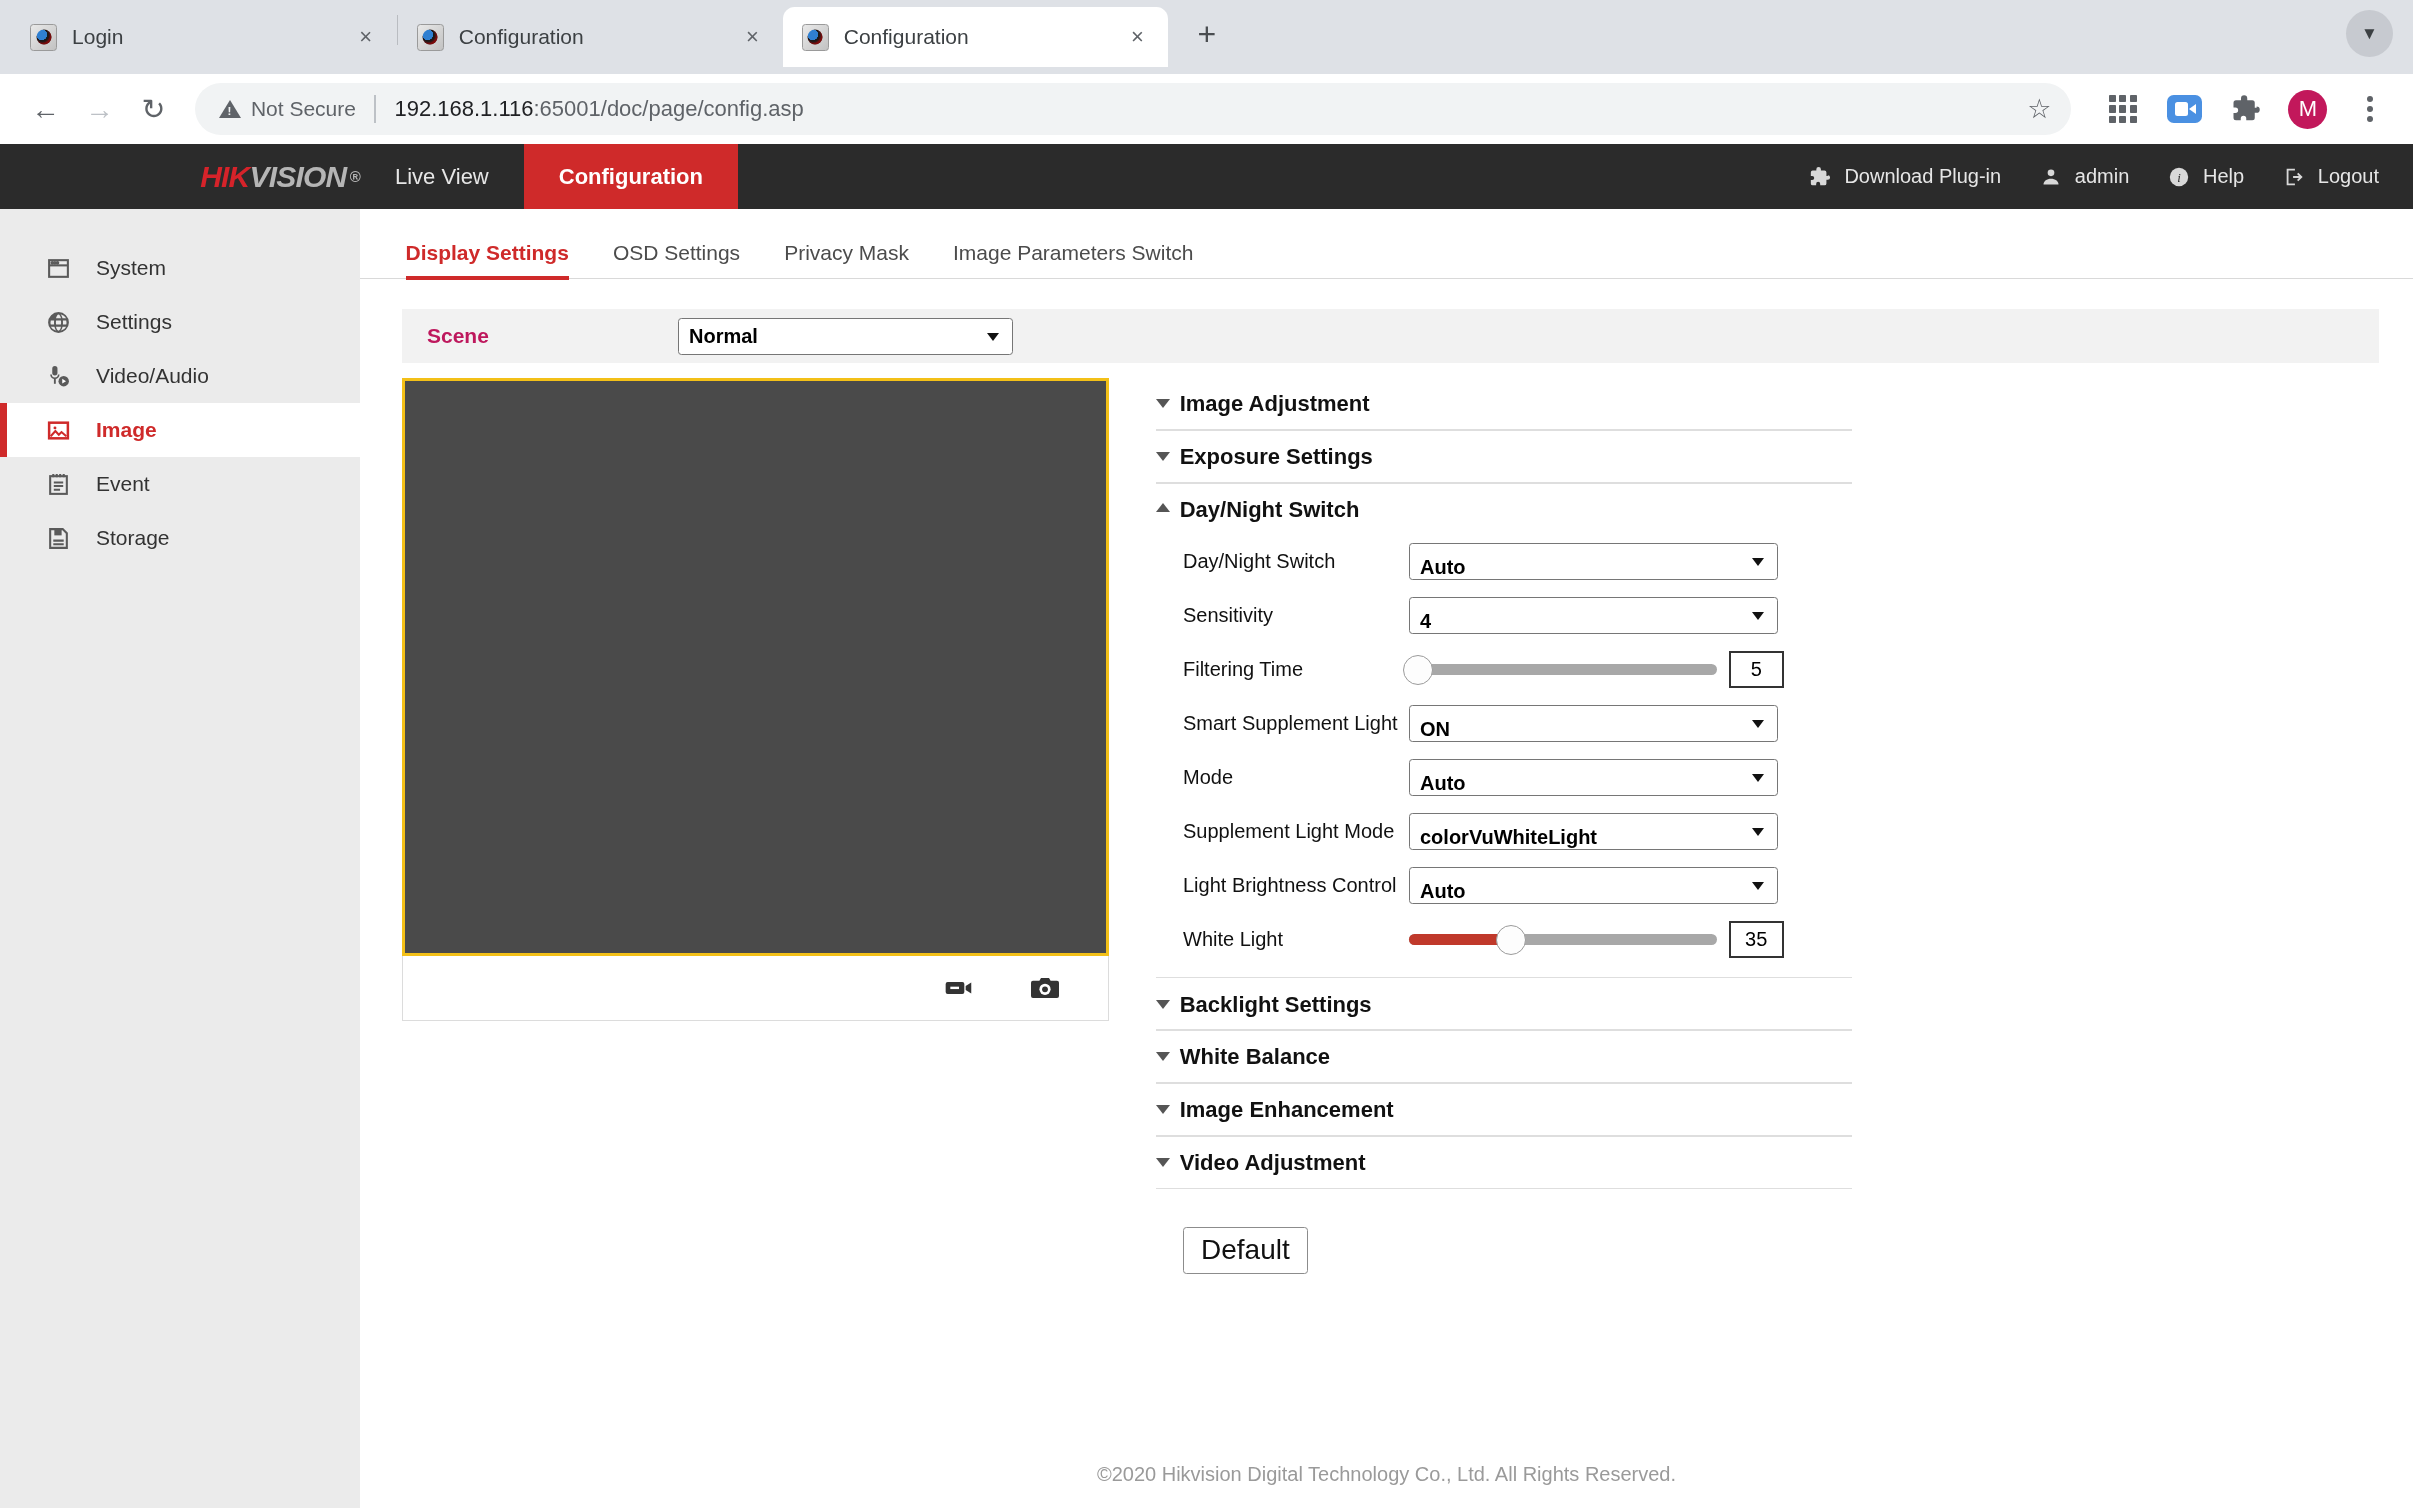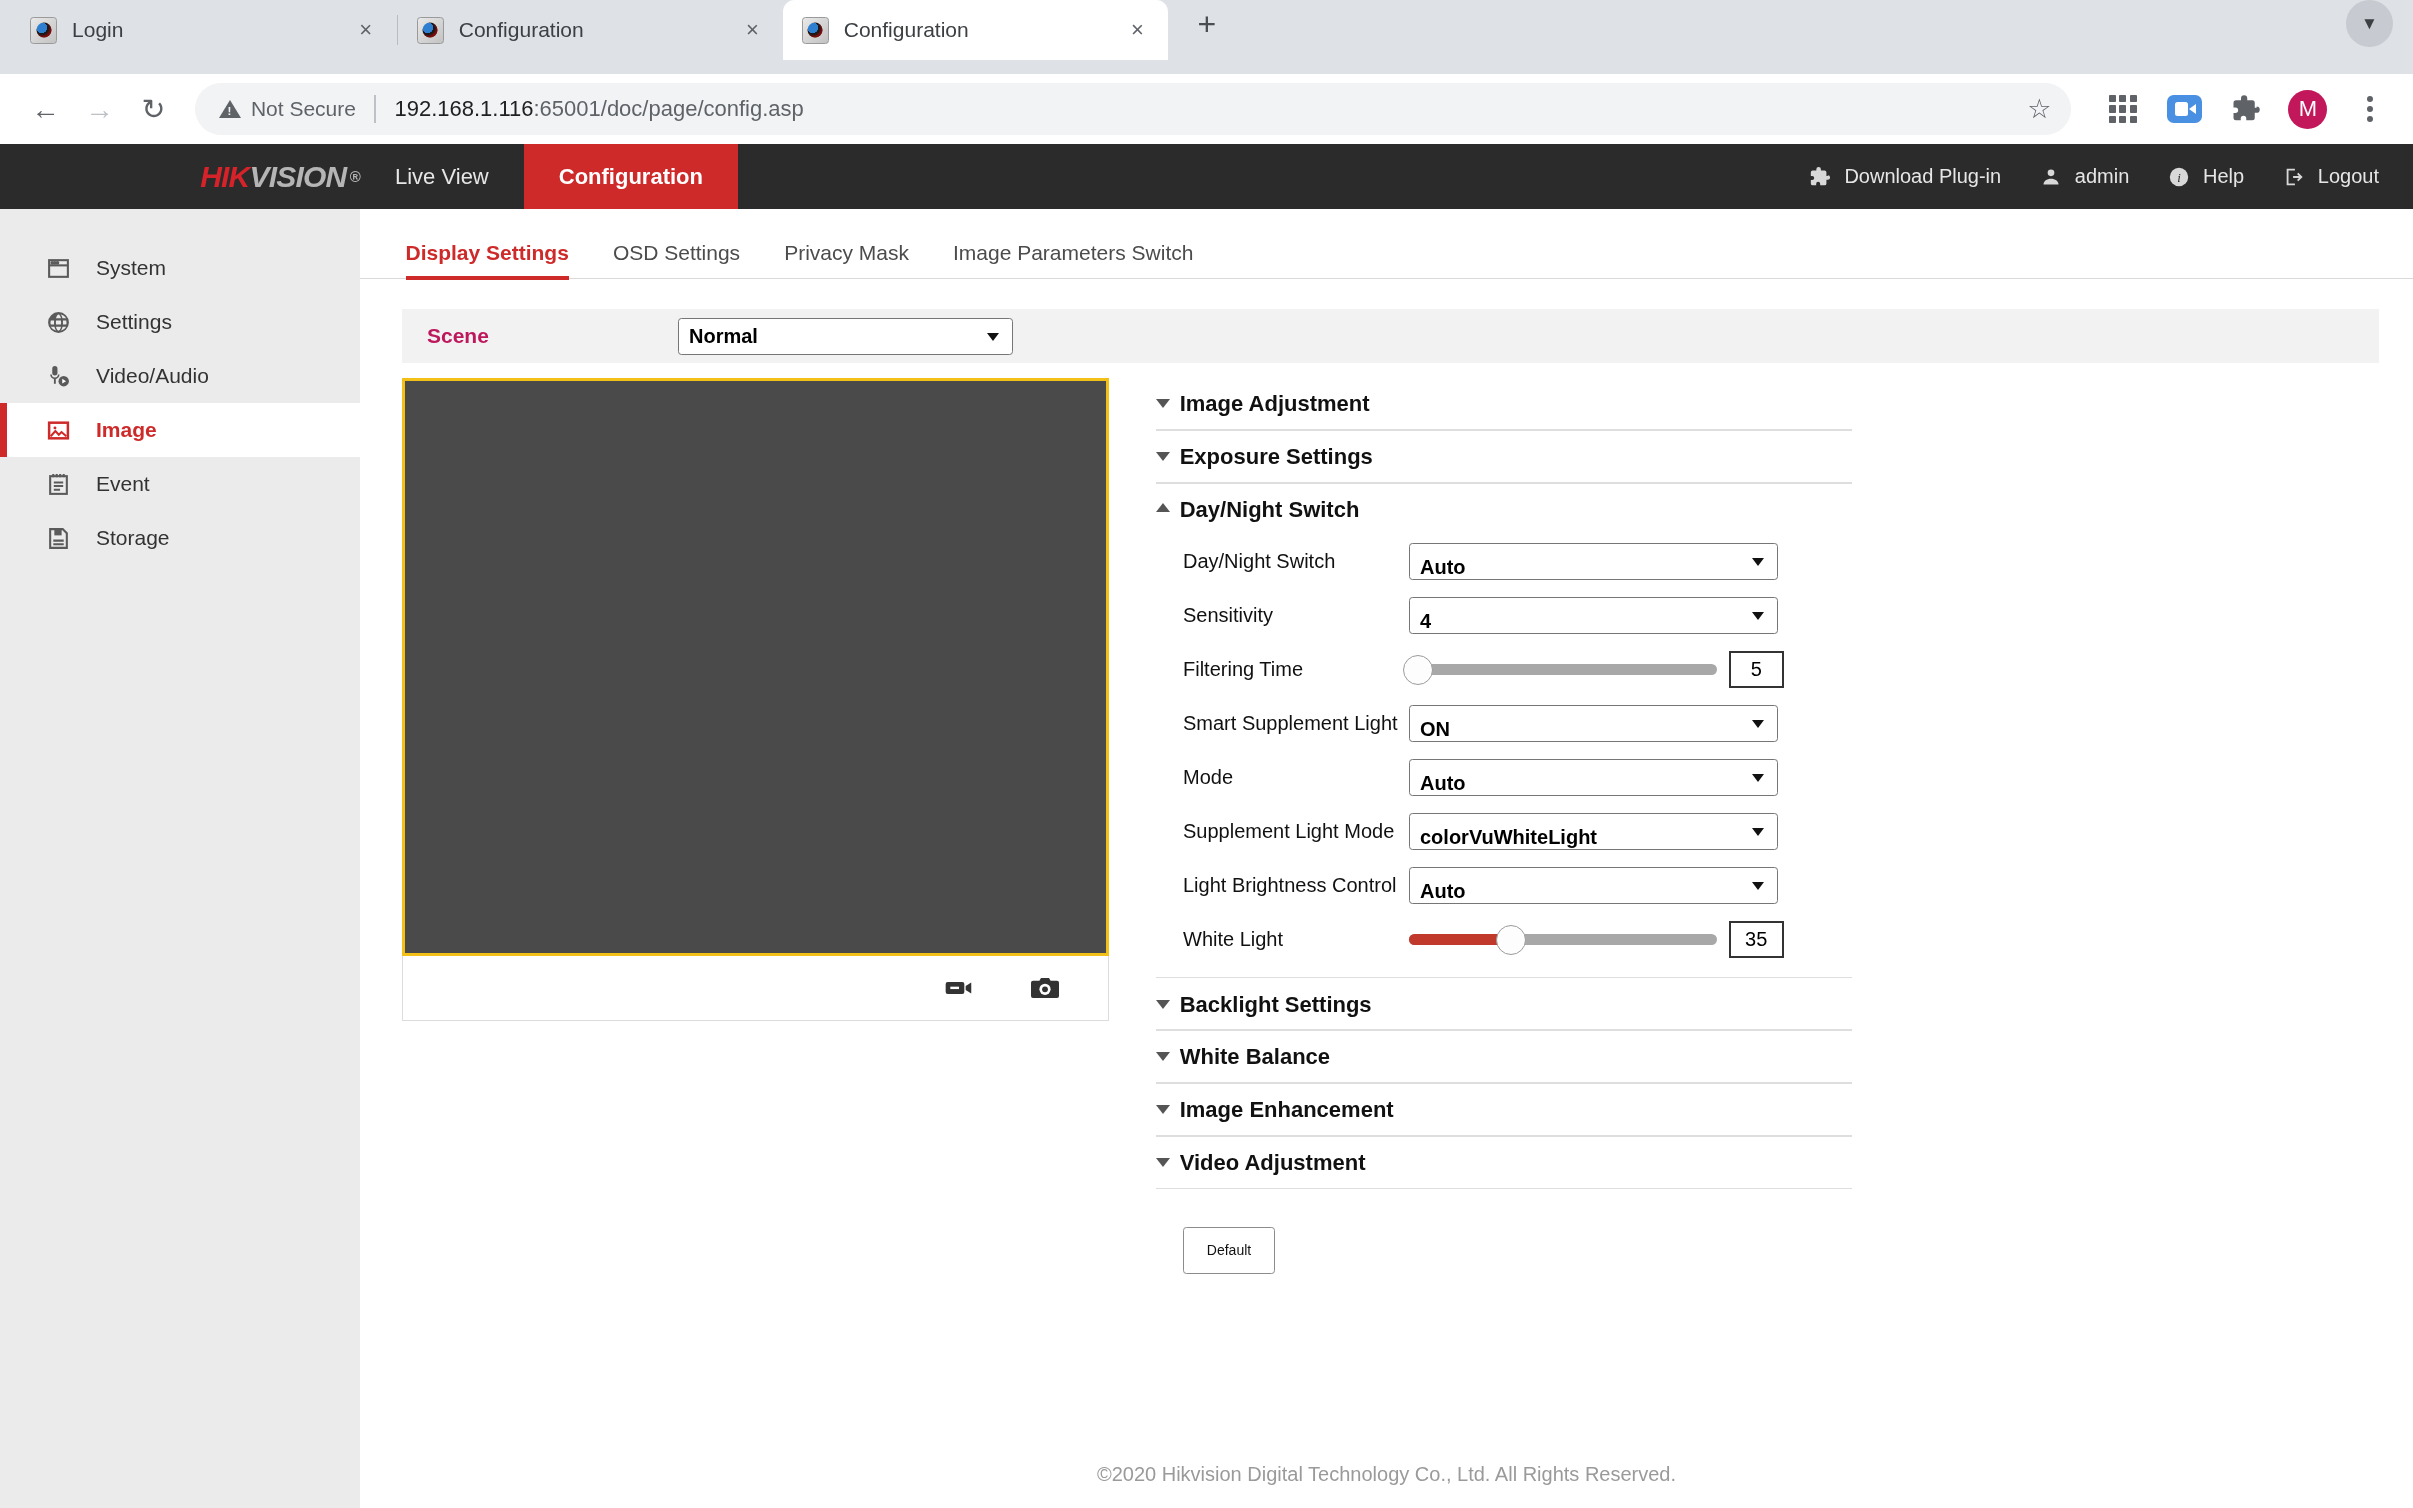--- a/index.html
+++ b/index.html
@@ -8,21 +8,21 @@
     font-family: "Liberation Sans", sans-serif;
     background: #ffffff;
     overflow: hidden;
   }
 
   
   .browser { width: 2413px; height: 1508px; display: flex; flex-direction: column; }
 
   .tabstrip {
     height: 74px; background: #dee1e6;
-    display: flex; align-items: flex-start; padding-left: 11.7px; flex: none;
+    display: flex; align-items: center; padding-left: 11.7px; flex: none;
   }
   .tab {
     width: 385px; height: 60px; display: flex; align-items: center;
     padding: 0 15px 0 18.4px; position: relative; border-radius: 11.7px 11.7px 0 0;
   }
   .tab.inactive { background: transparent; }
   .tab.active { background: #ffffff; }
   .tab .favicon {
     width: 27px; height: 27px; flex: none; margin-right: 15px;
     border-radius: 3.4px; position: relative;
@@ -205,21 +205,21 @@
     border-radius: 50%; background:#fdfdfd; border: 1.7px solid #9b9b9b;
   }
   .numbox {
     width: 55px; height: 37px; border: 2.5px solid #333; background:#fff;
     display:flex; align-items:center; justify-content:center; font-size: 20px; color:#000;
   }
 
   .default-wrap { padding: 34px 0 0 27px; }
   .btn-default {
     min-width: 92px; height: 47px; border: 1.7px solid #8c8c8c; border-radius: 3.4px;
-    background:#fff; font-size: 14px; color:#111; padding: 0 17px;
+    background:#fff; font-size: 28px; color:#111; padding: 0 17px;
     display:inline-flex; align-items:center; justify-content:center;
   }
 
   .footer {
     position:absolute; left:0; right:0; bottom: 22px; text-align:center;
     font-size: 20px; color:#9a9a9a;
   }
 </style>
 </head>
 <body>

